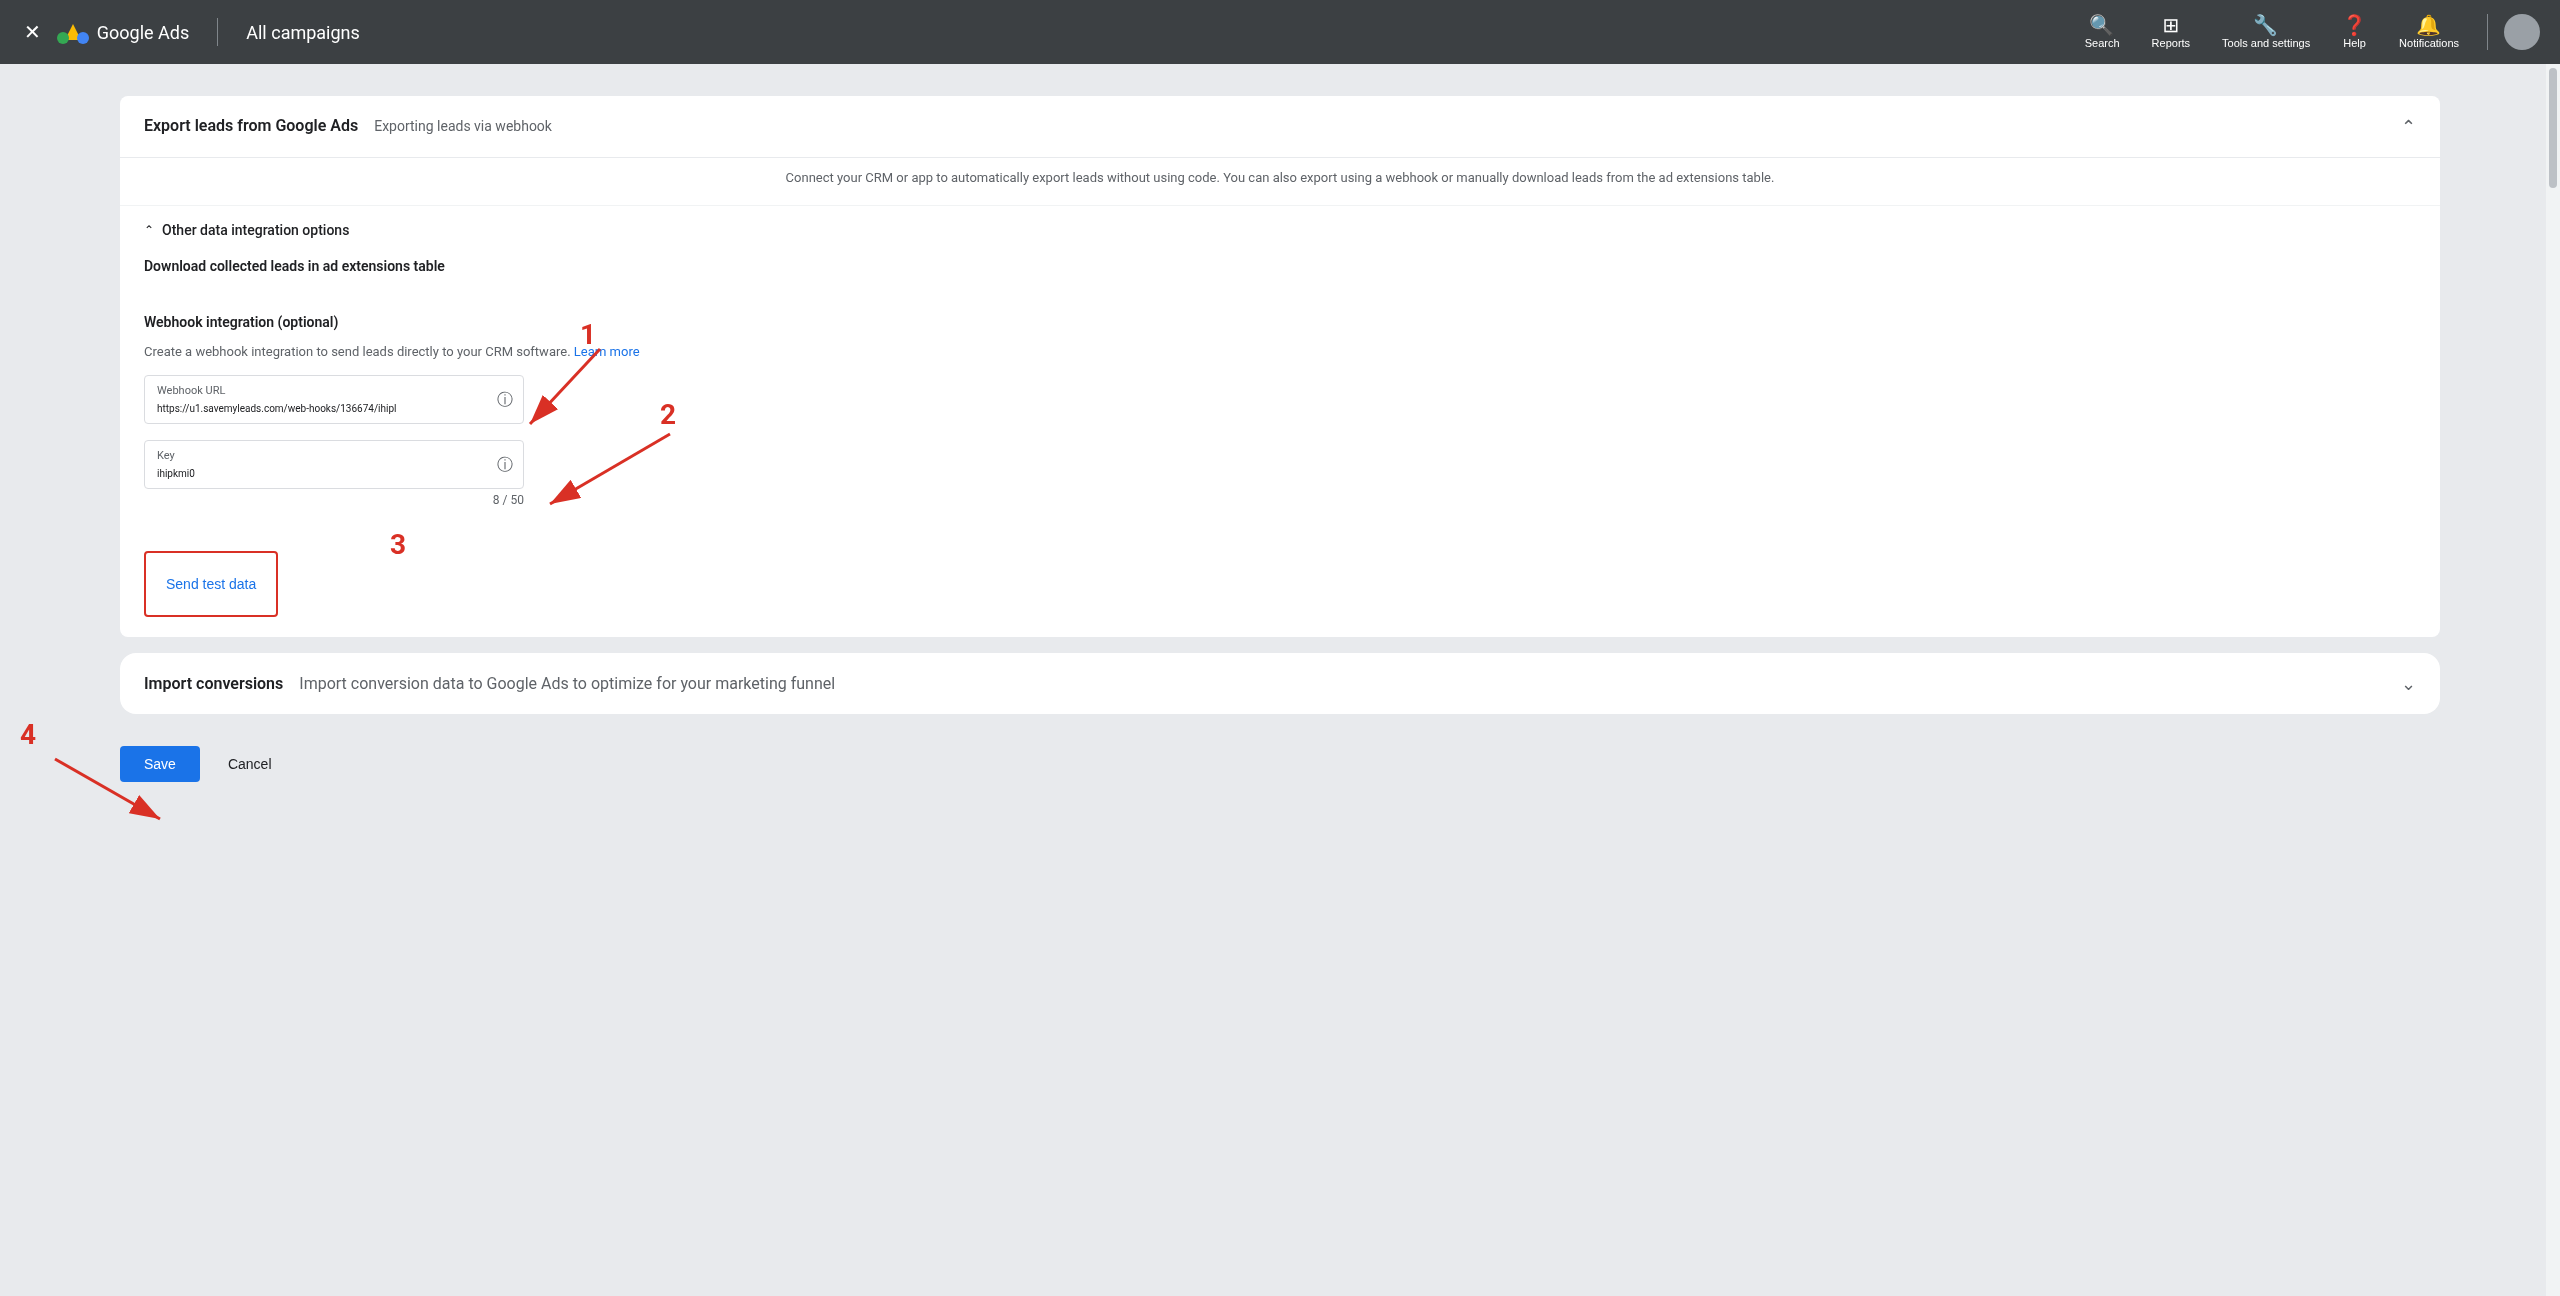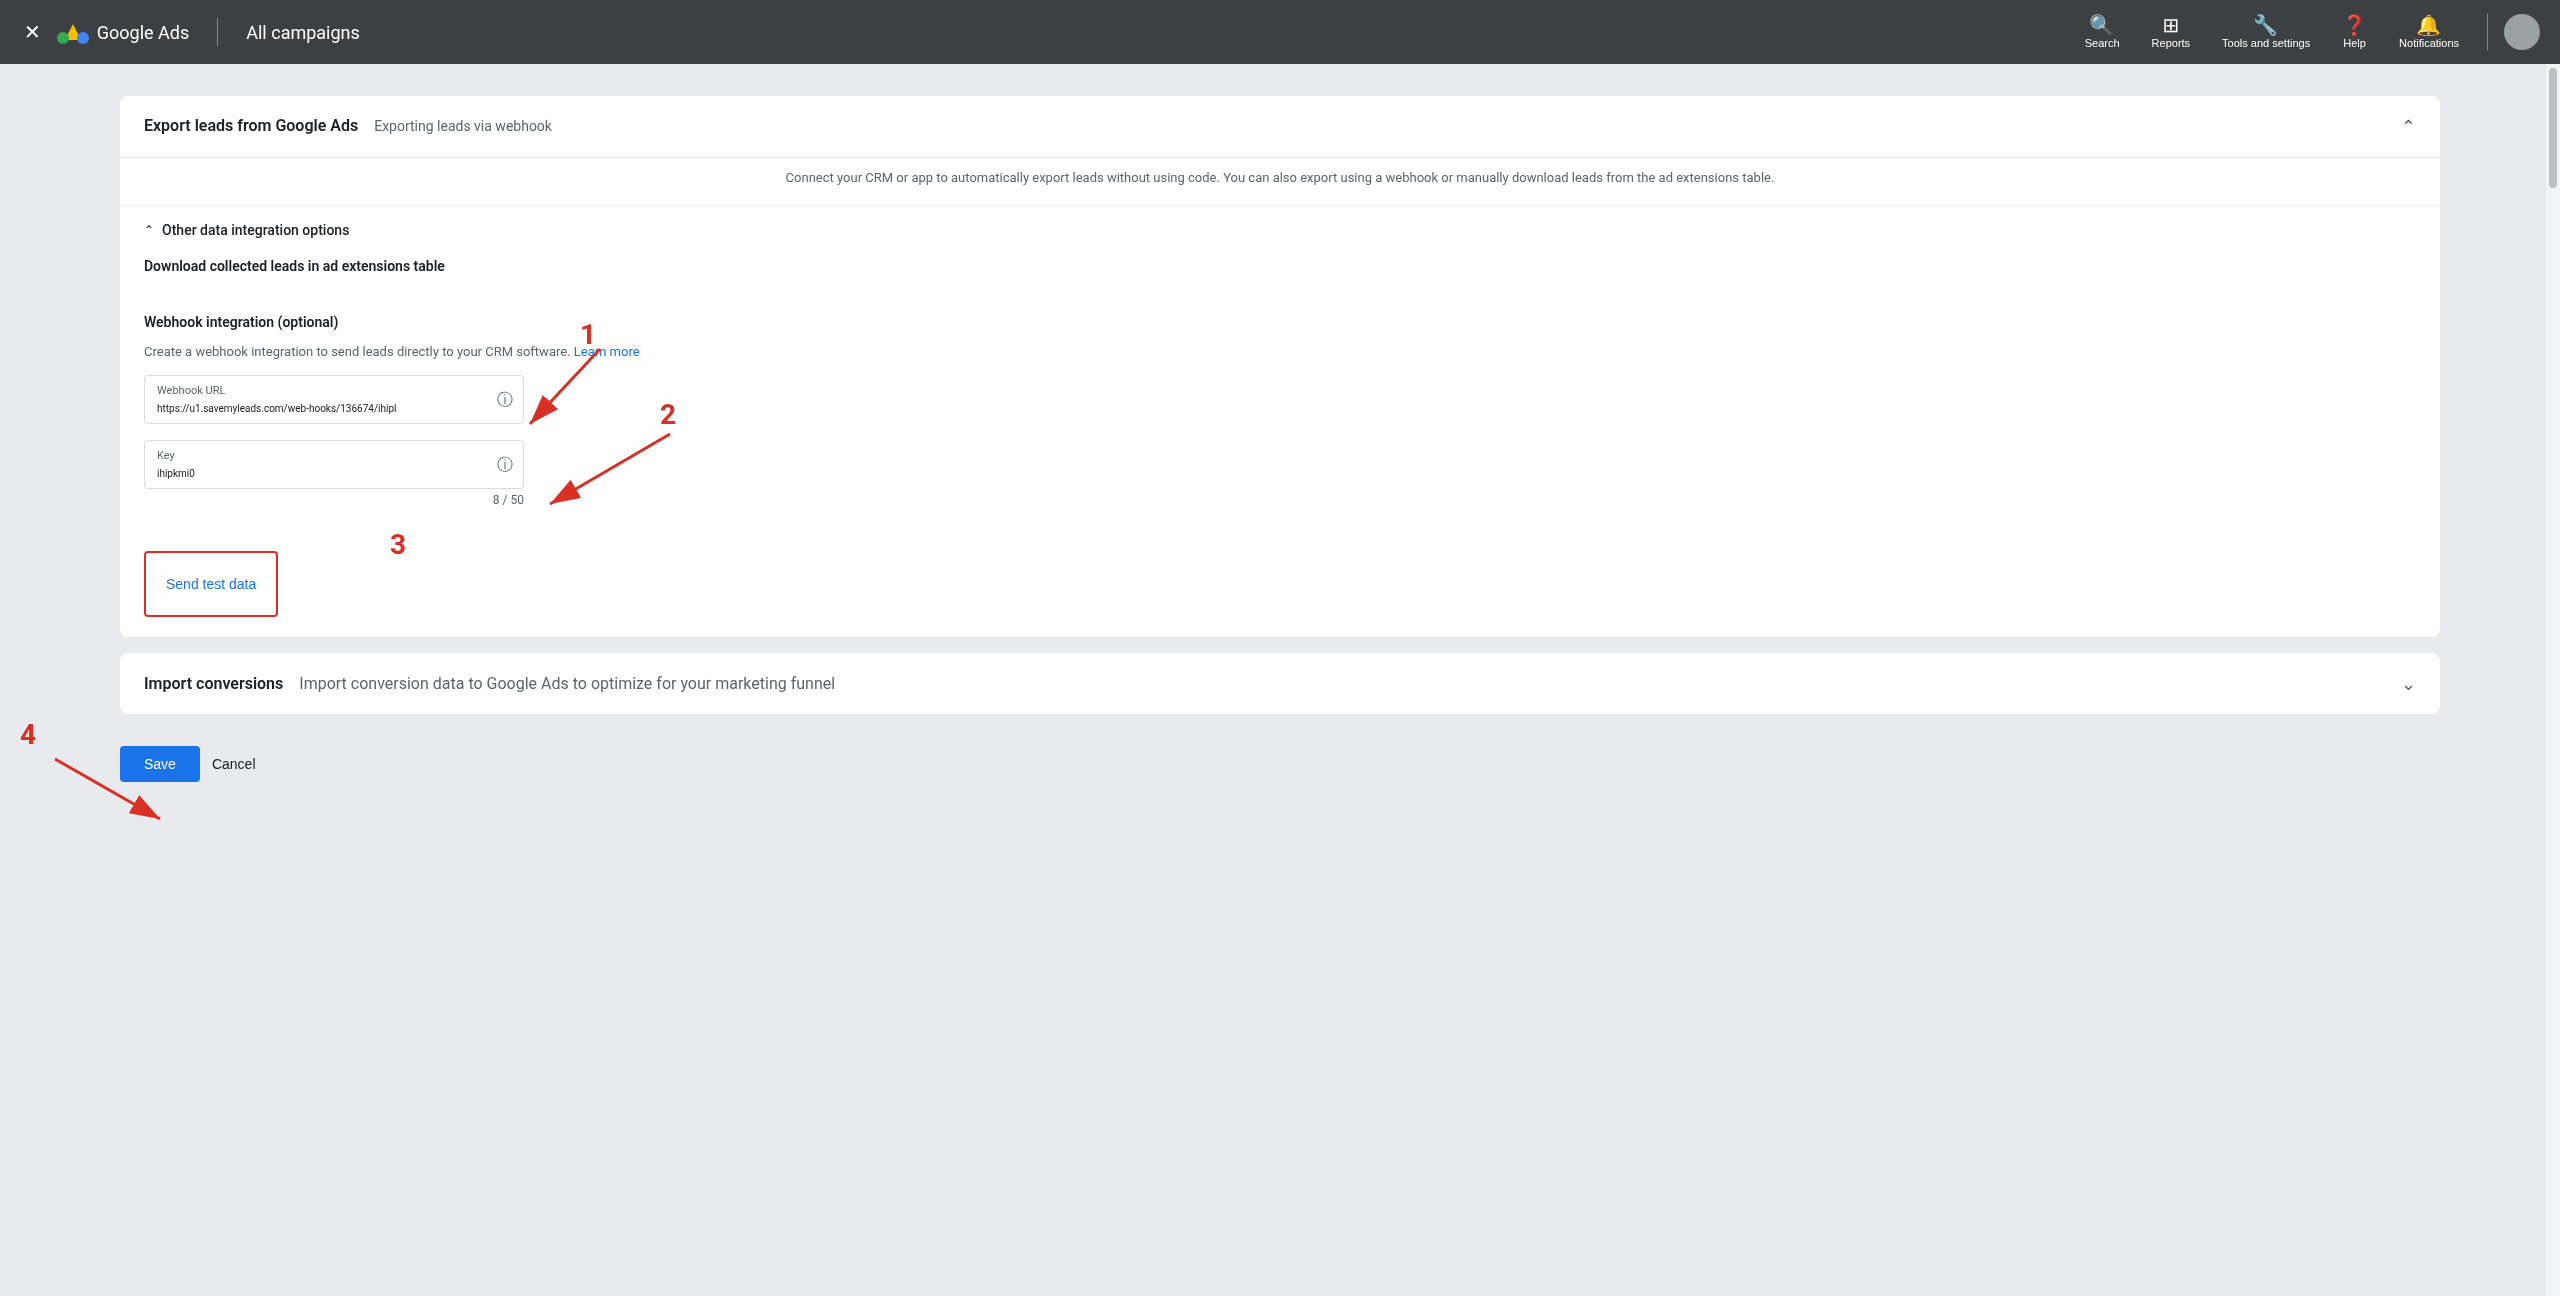--- a/index.html
+++ b/index.html
@@ -247,21 +247,21 @@
       padding: 23px 20px;
       border-radius: 4px;
       cursor: pointer;
       margin: 8px 24px 20px;
       display: inline-block;
     }
 
     
     .import-card {
       background: #fff;
-      border-radius: 8px;
+      border-radius: 16px;
       margin-bottom: 16px;
     }
     .import-header {
       display: flex;
       align-items: center;
       justify-content: space-between;
       padding: 20px 24px;
     }
     .import-left {
       display: flex;
@@ -280,21 +280,21 @@
     .chevron-down {
       font-size: 18px;
       color: #5f6368;
       cursor: pointer;
     }
 
     
     .bottom-actions {
       display: flex;
       align-items: center;
-      gap: 0;
+      gap: 16px;
       padding: 16px 0;
     }
     .save-btn {
       background: #1a73e8;
       color: #fff;
       border: none;
       border-radius: 4px;
       padding: 10px 24px;
       font-size: 14px;
       font-weight: 500;

